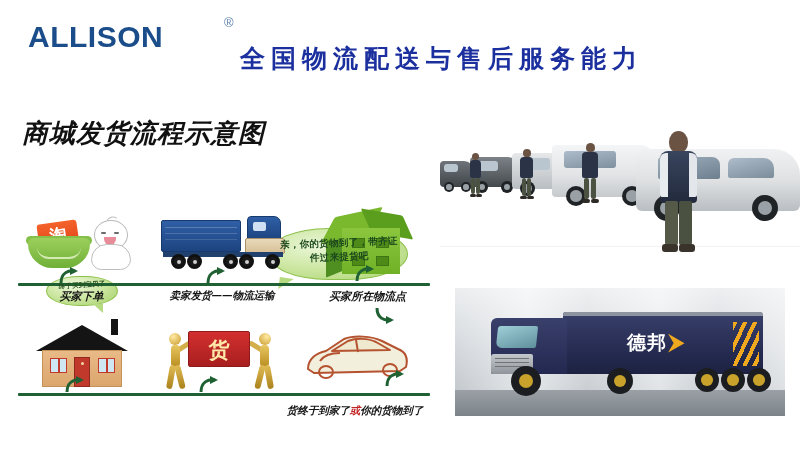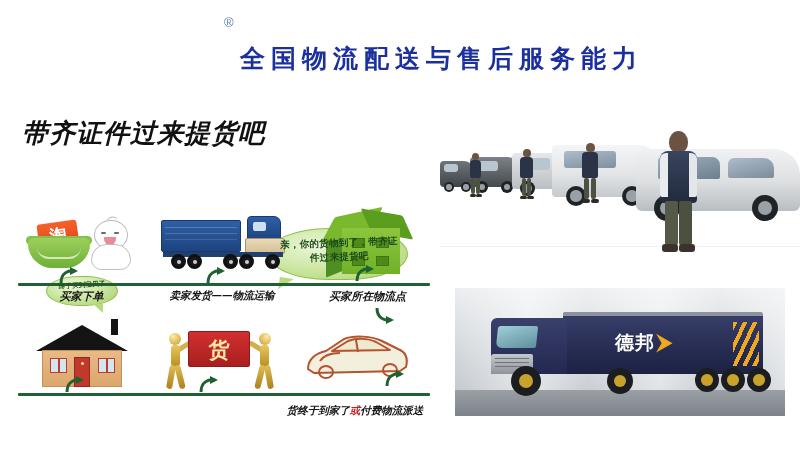--- a/index.html
+++ b/index.html
@@ -322,21 +322,21 @@
   .dp-trailer{
     position:absolute; left:108px; top:24px; width:200px; height:62px;
     background:linear-gradient(180deg,#39406b 0%,#262c52 60%,#1d2243 100%);
     border-radius:3px 4px 2px 2px;
   }
   .dp-trailer .topedge{
     position:absolute; left:0; top:0; width:100%; height:4px;
     background:#8d939f; border-radius:3px 3px 0 0;
   }
   .dp-logo{
-    position:absolute; left:52px; top:18px;
+    position:absolute; left:64px; top:18px;
     font-family:Liberation Sans, sans-serif; font-weight:bold; font-size:19px;
     color:#ffffff; letter-spacing:1px; white-space:nowrap;
   }
   .dp-logo .mark{ color:#f0a81e; font-size:21px; margin-left:2px; }
   .dp-stripes{
     position:absolute; right:4px; top:10px; width:26px; height:44px;
     background:repeating-linear-gradient(115deg,#f0a81e 0 4px, transparent 4px 9px);
   }
   .dp-cab{
     position:absolute; left:36px; top:30px; width:76px; height:56px;
@@ -367,29 +367,30 @@
   }
 </style>
 </head>
 <body>
 
 <div id="page">
 
   <div class="header">
     <div class="logo-block">
       <div class="logo-word">
+        <span>ALLISON</span>
         <span class="logo-reg">®</span>
       </div>
     </div>
     <div class="header-title">全国物流配送与售后服务能力</div>
   </div>
 
   <div class="flow-panel">
 
-    <div class="flow-title">带齐证件过来提货吧</div>
+    <div class="flow-title">商城发货流程示意图</div>
 
     <div class="bubble-big">
       <div class="txt">亲，你的货物到了，带齐证件过来提货吧</div>
     </div>
 
     <div class="bubble-small">
       <div class="txt">终于买到宝贝了</div>
     </div>
 
     <div class="row row1">
@@ -550,21 +551,21 @@
               <path d="M12 9 L20 13 L12 17 Z" fill="#1f6132"></path>
             </svg>
         </div>
         <div class="arrow" style="left:96px; top:64px;">
           <svg viewBox="0 0 22 18">
               <path d="M3 17 C3 7,10 4,17 5" stroke="#1f6132" stroke-width="3" fill="none"></path>
               <path d="M12 1 L20 5 L12 9 Z" fill="#1f6132"></path>
             </svg>
         </div>
         <div class="caption wide" style="width:210px; left:-38px;">
-          <span>货终于到家了</span><span class="hl">或</span><span>付费物流派送</span>
+          <span>货终于到家了</span><span class="hl">或</span><span>你的货物到了</span>
         </div>
       </div>
     </div>
 
   </div>
 
   <div class="photo fleet">
     <div class="ground"></div>
 
     <div class="veh" style="left:0px; top:56px; width:34px; height:26px; background:linear-gradient(180deg,#6e7479,#3e4448);">

